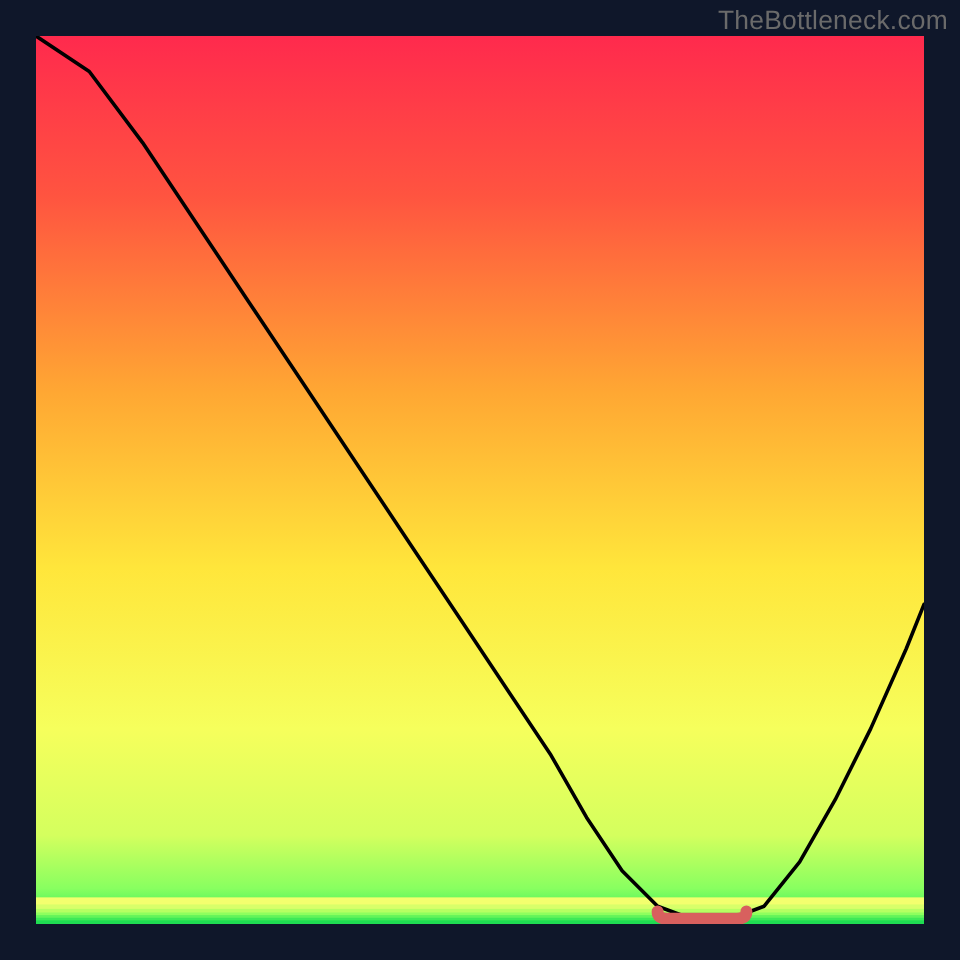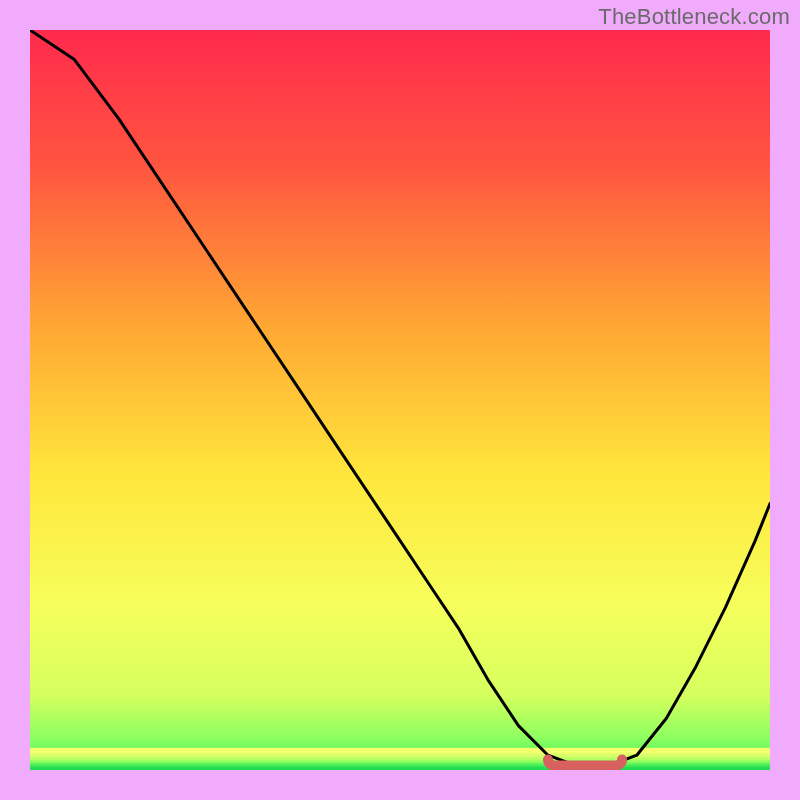--- a/index.html
+++ b/index.html
@@ -8,21 +8,21 @@
     width: 800px;
     height: 800px;
     background: #000;
     overflow: hidden;
     font-family: Arial, Helvetica, sans-serif;
   }
   .stage {
     position: relative;
     width: 800px;
     height: 800px;
-    background: #f0abfc;
+    background: #0f172a;
   }
   .watermark {
     position: absolute;
     top: 4px;
     right: 10px;
     color: #6a6a6a;
     font-size: 22px;
     font-weight: 500;
     letter-spacing: 0.2px;
     z-index: 20;

